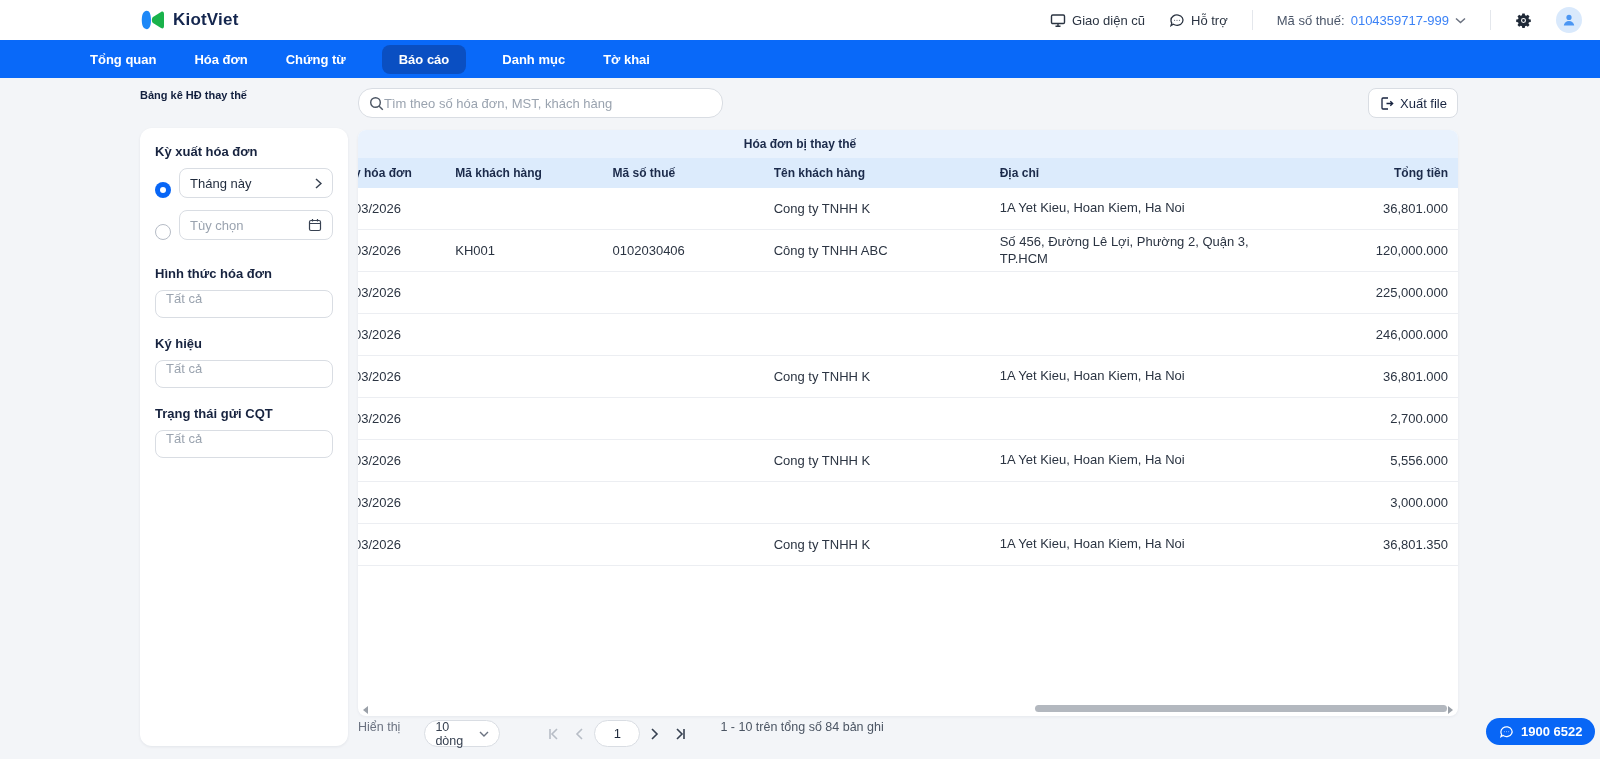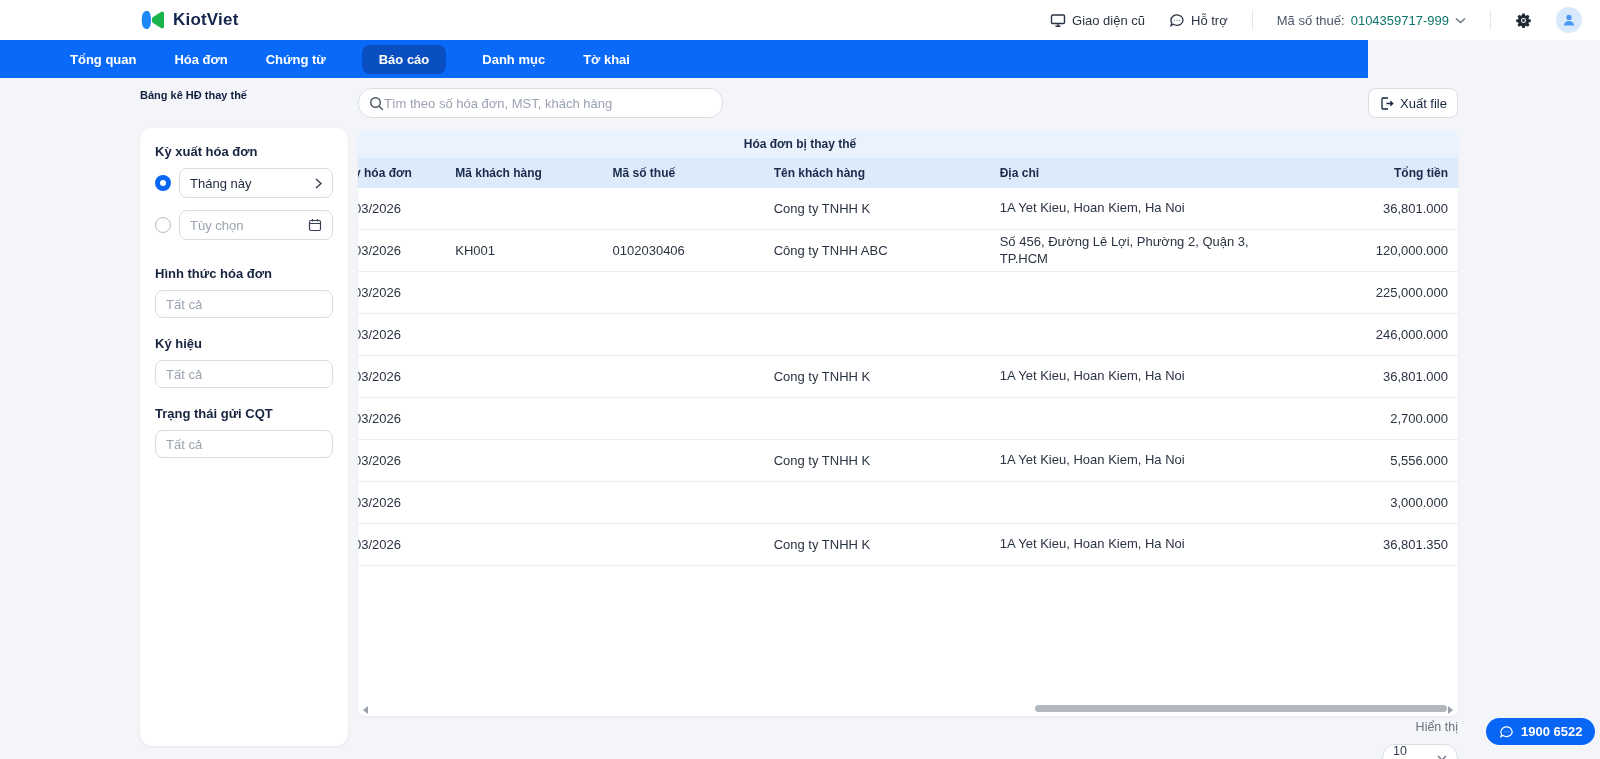--- a/index.html
+++ b/index.html
@@ -7,43 +7,43 @@
   body { font-family:"Liberation Sans", sans-serif; background:#f3f5f8; position:relative; overflow:hidden; color:#2b3442; }
 
   
   .topbar { position:absolute; top:0; left:0; width:1600px; height:40px; background:#ffffff; display:flex; align-items:center; justify-content:space-between; padding:0 18px 0 140px; z-index:5;}
   .brand { display:flex; align-items:center; gap:7px; }
   .brand-name { font-size:17px; font-weight:bold; color:#14264e; letter-spacing:.2px;}
   .top-right { display:flex; align-items:center; gap:24px; }
   .top-item { display:flex; align-items:center; gap:6px; font-size:13px; color:#2b3442; cursor:pointer;}
   .vdiv { width:1px; height:20px; background:#e4e7ec; }
   .tax-label { color:#4a5568; font-size:13px;}
-  .tax-value { color:#0f766e; font-size:13px; font-weight:500;}
+  .tax-value { color:#3b82f6; font-size:13px; font-weight:500;}
   .avatar { width:26px; height:26px; border-radius:50%; background:#d9e9fc; display:flex; align-items:center; justify-content:center;}
 
   
-  .navbar { position:absolute; top:40px; left:0; width:1368px; height:38px; background:#0969f9; display:flex; align-items:center; gap:34px; padding-left:68px; z-index:5;}
+  .navbar { position:absolute; top:40px; left:0; width:1600px; height:38px; background:#0969f9; display:flex; align-items:center; gap:34px; padding-left:88px; z-index:5;}
   .nav-tab { color:#ffffff; font-size:13px; font-weight:bold; cursor:pointer; padding:7px 2px; white-space:nowrap;}
   .nav-tab.active { background:#0a4fc2; border-radius:8px; padding:7px 17px; }
 
   
   .page-title { position:absolute; left:140px; top:89px; font-size:11px; font-weight:bold; color:#121f3e; }
 
   
   .filter-card { position:absolute; left:140px; top:128px; width:208px; height:618px; background:#ffffff; border-radius:12px; box-shadow:0 1px 3px rgba(20,30,60,.07); padding:16px 15px; }
   .f-label { font-size:13px; font-weight:bold; color:#17233f; margin-bottom:9px; }
-  .f-row { display:flex; align-items:center; gap:8px; margin-bottom:12px; }
+  .f-row { display:flex; align-items:flex-end; gap:8px; margin-bottom:12px; }
   .radio { width:16px; height:16px; border-radius:50%; flex:0 0 16px; cursor:pointer; position:relative; }
   .radio.on { background:#0866f6; }
   .radio.on::after { content:""; position:absolute; left:5px; top:5px; width:6px; height:6px; border-radius:50%; background:#fff; }
   .radio.off { border:1.5px solid #b6bcc6; background:#fff; }
   .selbox { flex:1; height:30px; border:1px solid #d9dde3; border-radius:8px; background:#fff; display:flex; align-items:center; justify-content:space-between; padding:0 10px; font-size:13px; cursor:pointer; }
   .selbox .val { color:#1f2a3c; }
   .selbox .ph { color:#9aa3af; }
-  .f-input { width:100%; height:28px; border:1px solid #d9dde3; border-radius:8px; background:#fff; display:flex; align-items:center; padding:0 10px; font-size:13px; color:#9aa3af; cursor:pointer; }
+  .f-input { width:100%; height:28px; border:1px solid #d9dde3; border-radius:8px; background:#fff; display:flex; padding:0 10px; font-size:13px; color:#9aa3af; cursor:pointer; }
   .f-gap { height:14px; }
 
   
   .searchbox { position:absolute; left:358px; top:88px; width:365px; height:30px; border:1px solid #d9dde3; border-radius:14px; background:#fff; display:flex; align-items:center; gap:0; padding:0 10px; }
   .searchbox input { border:none; outline:none; flex:1; font-size:13px; font-family:inherit; color:#2b3442; background:transparent;}
   .searchbox input::placeholder { color:#9aa3af; }
   .export-btn { position:absolute; left:1368px; top:88px; width:90px; height:30px; border:1px solid #d9dde3; border-radius:8px; background:#fff; display:flex; align-items:center; justify-content:center; gap:6px; font-size:13px; color:#17233f; cursor:pointer; }
 
   
   .table-card { position:absolute; left:358px; top:130px; width:1100px; height:586px; background:#ffffff; border-radius:8px; box-shadow:0 1px 3px rgba(20,30,60,.06); overflow:hidden; }
@@ -58,21 +58,21 @@
   .trow .c6 { color:#2b3442; }
 
   
   .hscroll { position:absolute; left:0; bottom:2px; width:100%; height:10px; }
   .hs-arrow { position:absolute; top:2px; width:0; height:0; border-style:solid; cursor:pointer;}
   .hs-left { left:5px; border-width:4px 5px 4px 0; border-color:transparent #9aa0a8 transparent transparent; }
   .hs-right { right:5px; border-width:4px 0 4px 5px; border-color:transparent transparent transparent #9aa0a8; }
   .hs-thumb { position:absolute; left:677px; top:1px; width:412px; height:7px; border-radius:4px; background:#b3b8bf; cursor:grab; }
 
   
-  .pager { position:absolute; left:358px; top:720px; width:1100px; height:28px; display:flex; align-items:flex-end; gap:10px; font-size:12.5px; color:#6b7280;flex-direction:column; }
+  .pager { position:absolute; left:358px; top:720px; width:1100px; height:28px; display:flex; align-items:flex-start; gap:24px; font-size:12.5px; color:#6b7280; }
   .size-pill { display:flex; align-items:center; justify-content:space-between; width:76px; height:27px; border:1px solid #d9dde3; border-radius:14px; background:#fff; padding:0 10px; color:#374151; cursor:pointer; }
   .pg-ic { display:flex; align-items:center; justify-content:center; width:22px; height:22px; cursor:pointer; }
   .page-input { width:46px; height:27px; border:1px solid #d9dde3; border-radius:14px; background:#fff; text-align:center; font-size:13px; color:#1f2a3c; font-family:inherit; outline:none; }
   .pg-summary { color:#4b5563; margin-left:4px; }
   .pager-group { display:flex; align-items:center; gap:4px; margin-left:18px; }
 
   
   .chat-btn { position:absolute; left:1486px; top:718px; height:27px; padding:0 13px; border-radius:14px; background:#0866f6; display:flex; align-items:center; gap:7px; color:#fff; font-size:13px; font-weight:bold; cursor:pointer; }
 
   svg { display:block; }

